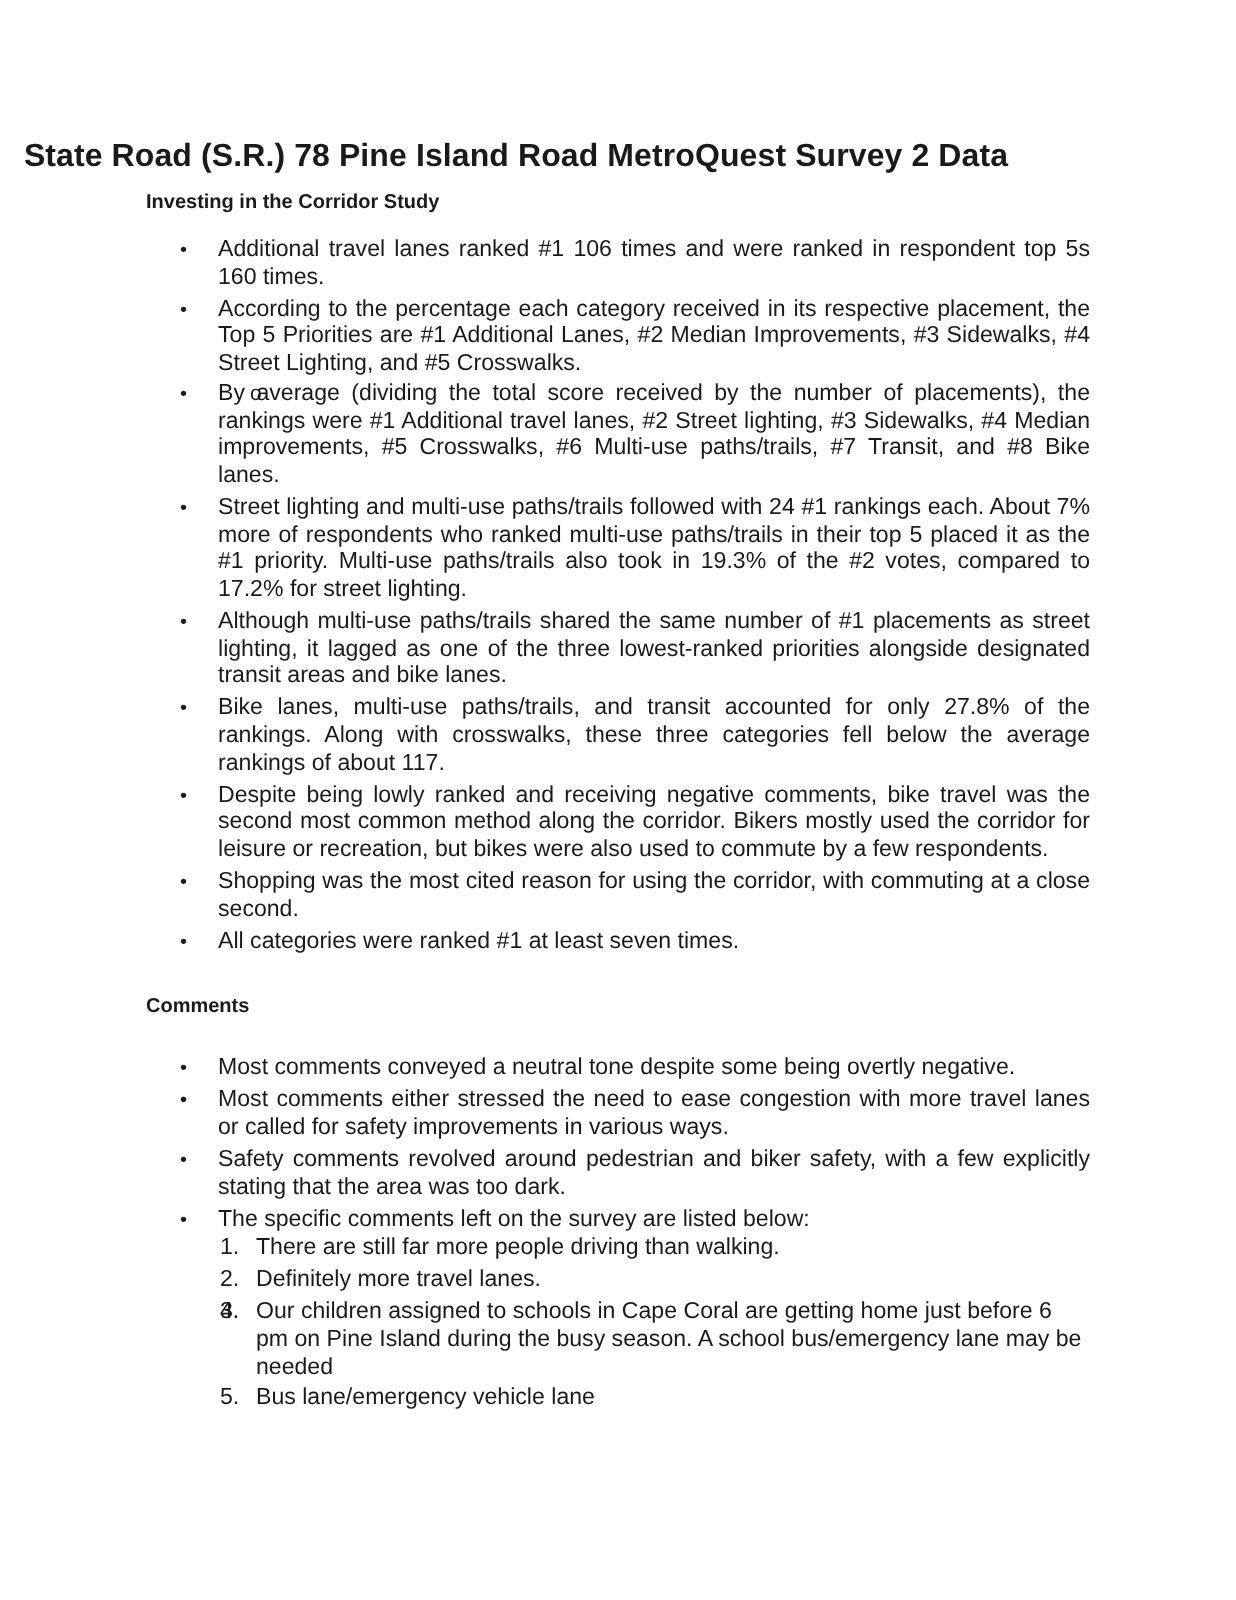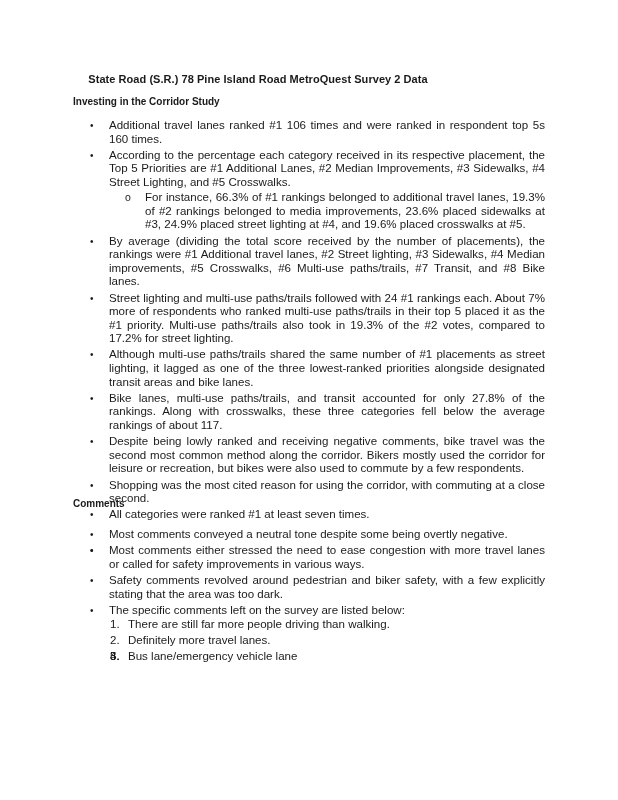--- a/index.html
+++ b/index.html
@@ -3,21 +3,21 @@
 <meta charset="utf-8">
 <style>
   html, body { margin: 0; padding: 0; background: #ffffff; }
   body {
     width: 618px; height: 800px; overflow: hidden; position: relative;
     font-family: "Liberation Sans", sans-serif; color: #1a1a1a;
   }
   .page { position: absolute; left: 0; top: 0; width: 618px; height: 800px; background: #fff; }
   .title {
     position: absolute; top: 71px; left: 0; width: 516px; text-align: center;
-    font-weight: bold; font-size: 11px; line-height: 16px; letter-spacing: 0.05px;
+    font-weight: bold; font-size: 16px; line-height: 16px; letter-spacing: 0.05px;
   }
   .h2 {
     position: absolute; left: 73px; font-weight: bold; font-size: 10px; line-height: 16px;
   }
   ul.main, ol.sub-num, ul.sub {
     margin: 0; padding: 0; list-style: none;
   }
   .block { position: absolute; left: 73px; width: 472px; }
   .item {
     position: relative; padding-left: 36px;
@@ -43,21 +43,21 @@
   <div class="title">State Road (S.R.) 78 Pine Island Road MetroQuest Survey 2 Data</div>
 
   <div class="h2" style="top:94px">Investing in the Corridor Study</div>
 
   <div class="block" style="top:119px">
     <ul class="main">
       <li class="item"><span class="bullet">•</span><span>Additional travel lanes ranked #1 106 times and were ranked in respondent top 5s 160 times.</span></li>
       <li class="item"><span class="bullet">•</span><span>According to the percentage each category received in its respective placement, the Top 5 Priorities are #1 Additional Lanes, #2 Median Improvements, #3 Sidewalks, #4 Street Lighting, and #5 Crosswalks.</span></li>
     </ul>
     <ul class="sub" style="margin-top:-1px">
-      <li class="item"><span class="bullet">o</span><span>For instance, 66.3% of #1 rankings belonged to additional travel lanes, 19.3% of #2 rankings belonged to media improvements, 23.6% placed sidewalks at #3, 24.9% placed street lighting at #4, and 19.6% placed crosswalks at #5.</span></li>
+      <li class="item"><span class="bullet">o</span></li>
     </ul>
     <ul class="main">
       <li class="item"><span class="bullet">•</span><span>By average (dividing the total score received by the number of placements), the rankings were #1 Additional travel lanes, #2 Street lighting, #3 Sidewalks, #4 Median improvements, #5 Crosswalks, #6 Multi-use paths/trails, #7 Transit, and #8 Bike lanes.</span></li>
       <li class="item"><span class="bullet">•</span><span>Street lighting and multi-use paths/trails followed with 24 #1 rankings each. About 7% more of respondents who ranked multi-use paths/trails in their top 5 placed it as the #1 priority. Multi-use paths/trails also took in 19.3% of the #2 votes, compared to 17.2% for street lighting.</span></li>
       <li class="item"><span class="bullet">•</span><span>Although multi-use paths/trails shared the same number of #1 placements as street lighting, it lagged as one of the three lowest-ranked priorities alongside designated transit areas and bike lanes.</span></li>
       <li class="item"><span class="bullet">•</span><span>Bike lanes, multi-use paths/trails, and transit accounted for only 27.8% of the rankings. Along with crosswalks, these three categories fell below the average rankings of about 117.</span></li>
       <li class="item"><span class="bullet">•</span><span>Despite being lowly ranked and receiving negative comments, bike travel was the second most common method along the corridor. Bikers mostly used the corridor for leisure or recreation, but bikes were also used to commute by a few respondents.</span></li>
       <li class="item"><span class="bullet">•</span><span>Shopping was the most cited reason for using the corridor, with commuting at a close second.</span></li>
       <li class="item noj"><span class="bullet">•</span><span>All categories were ranked #1 at least seven times.</span></li>
     </ul>
@@ -70,17 +70,17 @@
       <li class="item noj"><span class="bullet">•</span><span>Most comments conveyed a neutral tone despite some being overtly negative.</span></li>
       <li class="item noj"><span class="bullet">•</span></li>
       <li class="item"><span class="bullet">•</span><span>Most comments either stressed the need to ease congestion with more travel lanes or called for safety improvements in various ways.</span></li>
       <li class="item"><span class="bullet">•</span><span>Safety comments revolved around pedestrian and biker safety, with a few explicitly stating that the area was too dark.</span></li>
       <li class="item noj" style="margin-bottom:1px"><span class="bullet">•</span><span>The specific comments left on the survey are listed below:</span></li>
     </ul>
     <ol class="sub-num">
       <li class="numitem"><span class="num">1.</span><span>There are still far more people driving than walking.</span></li>
       <li class="numitem"><span class="num">2.</span><span>Definitely more travel lanes.</span></li>
       <li class="numitem"><span class="num">3.</span></li>
-      <li class="numitem"><span class="num">4.</span></li>
+      <li class="numitem"><span class="num">4.</span><span>Our children assigned to schools in Cape Coral are getting home just before 6 pm on Pine Island during the busy season. A school bus/emergency lane may be needed</span></li>
       <li class="numitem"><span class="num">5.</span><span>Bus lane/emergency vehicle lane</span></li>
     </ol>
   </div>
 </div>
 
 </body></html>

